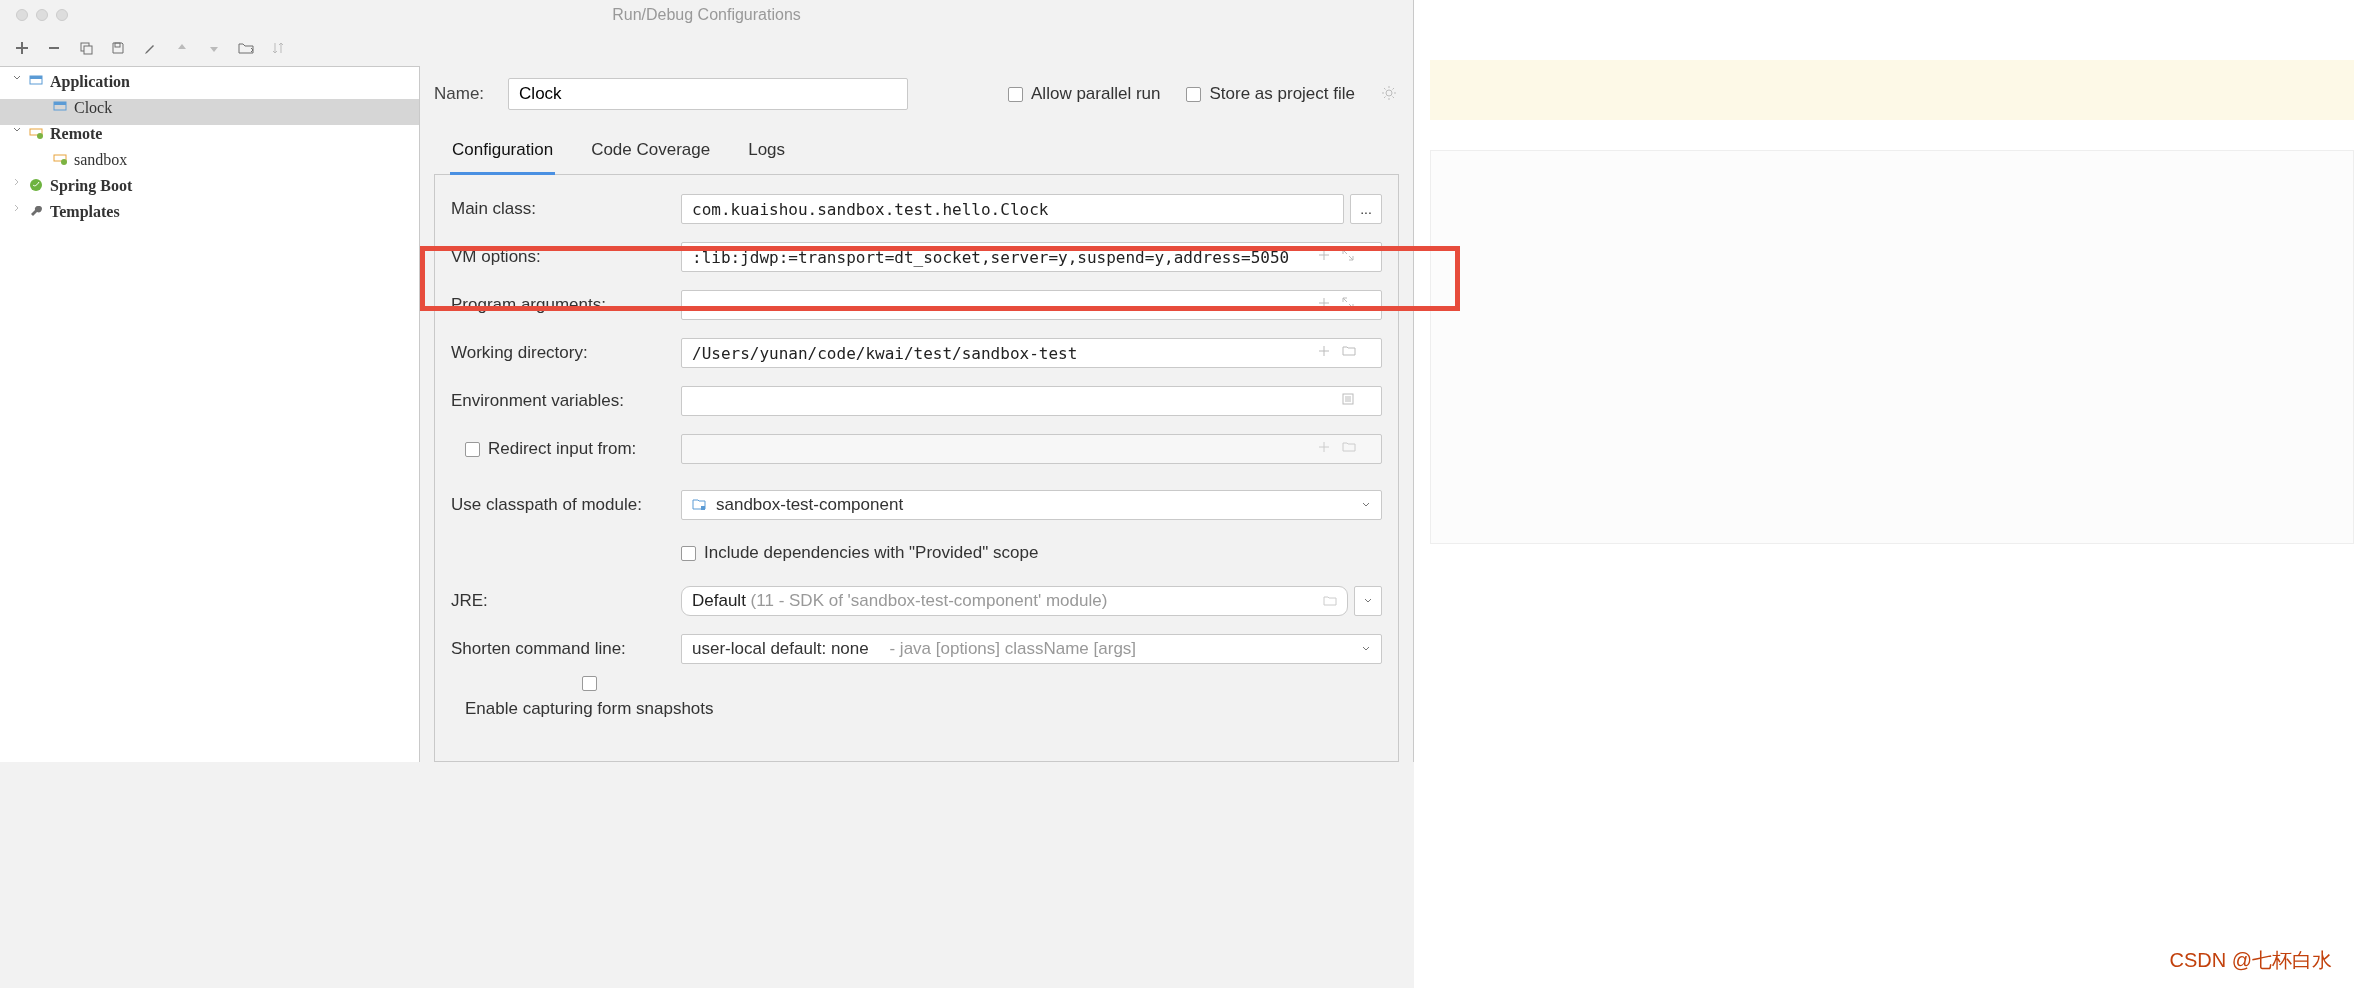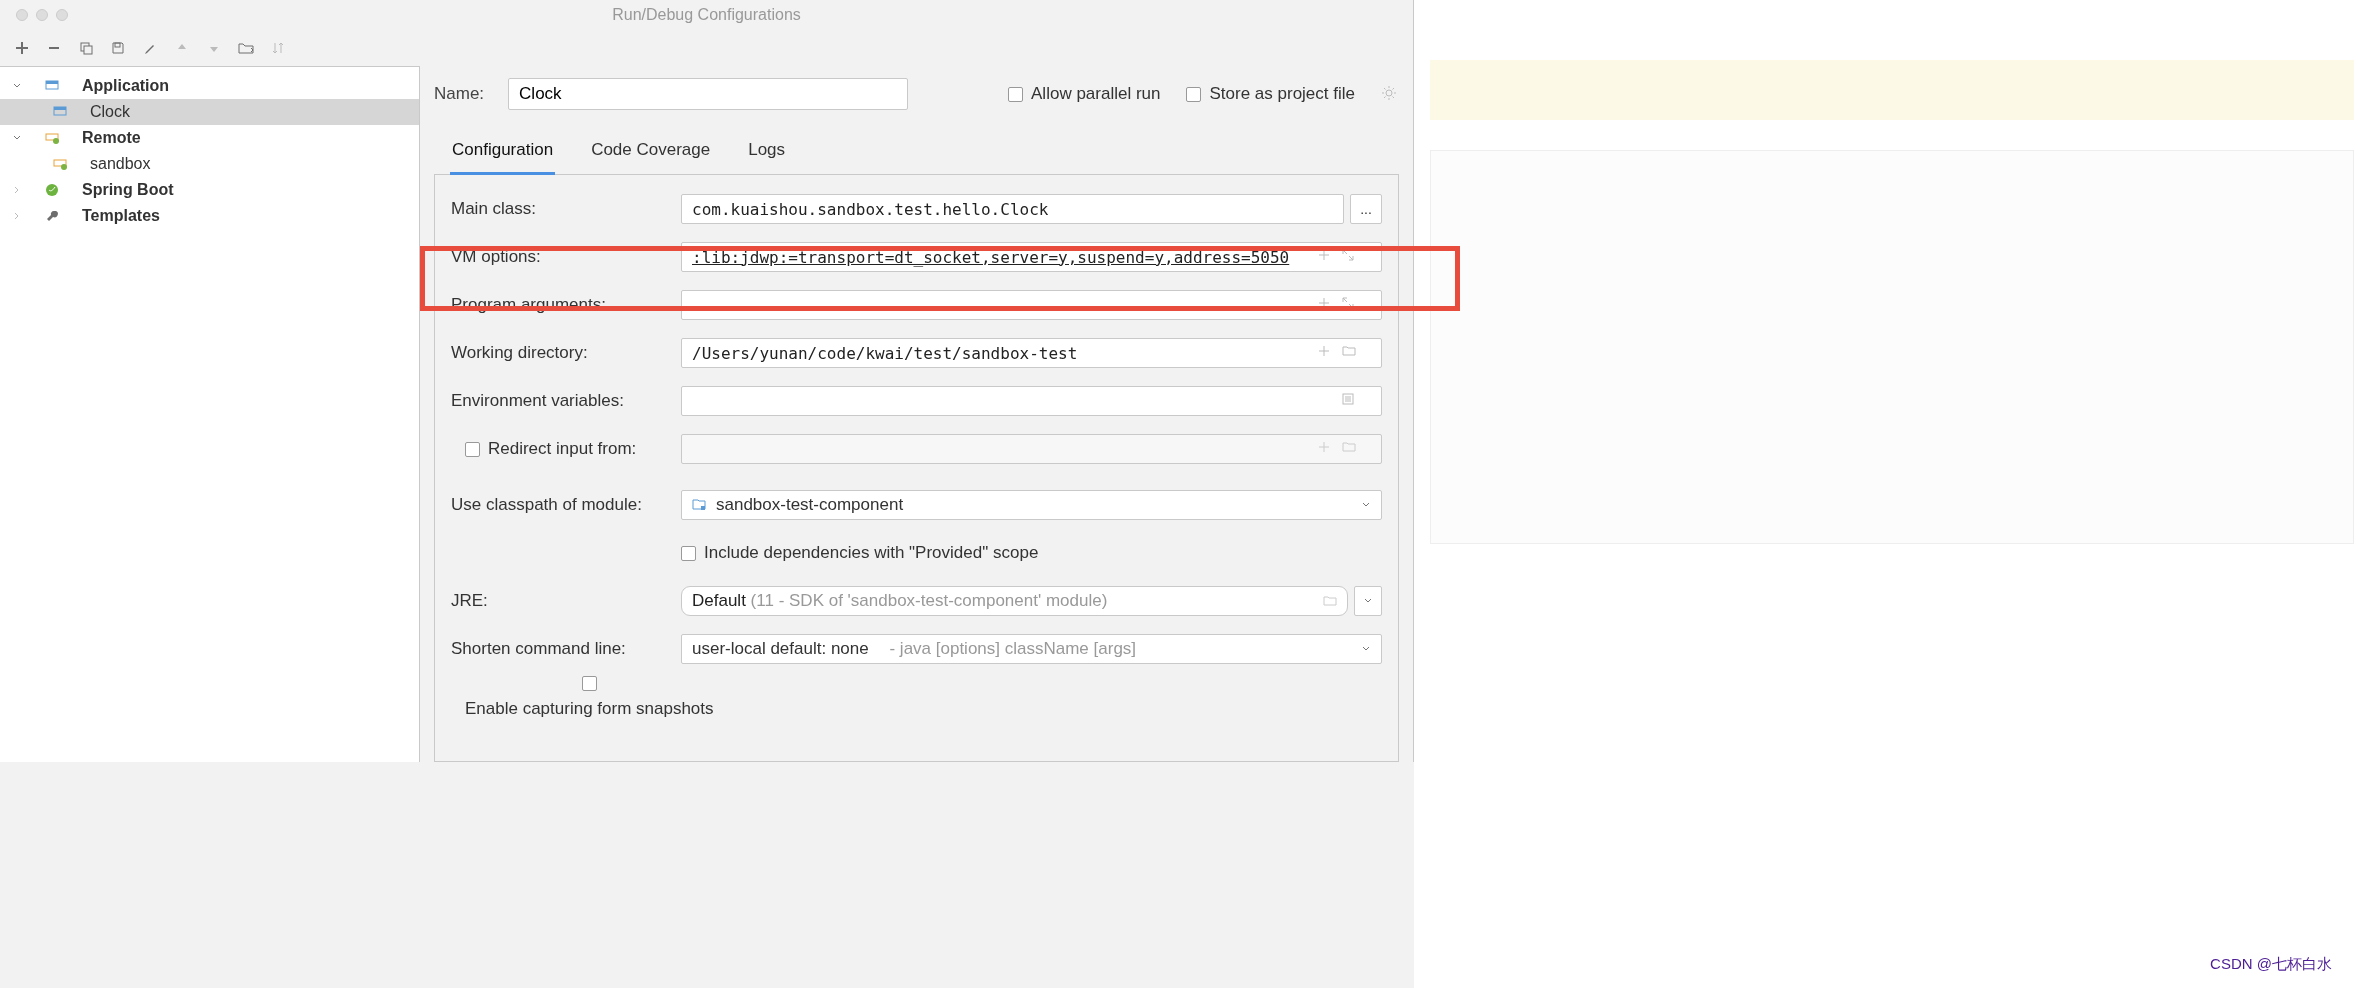--- a/index.html
+++ b/index.html
@@ -36,21 +36,21 @@
       display: flex;
       align-items: center;
       gap: 12px;
       padding: 0 12px;
       border-bottom: 1px solid transparent;
     }
     .toolbar .tb-btn { width: 20px; height: 20px; display:flex; align-items:center; justify-content:center; color:#6e6e6e; cursor:pointer;}
     .body-split { flex:1; display:flex; }
     .sidebar { width: 420px; background:#fff; border-right:1px solid #c9c9c9; border-top:1px solid #c9c9c9;}
     .tree { padding: 6px 0; font-size: 16px;}
-    .tree-row { display:flex; align-items:center; height: 26px; padding-left: 12px; gap: 22px; cursor:pointer;}
+    .tree-row { display:flex; align-items:flex-start; height: 26px; padding-left: 12px; gap: 6px; cursor:pointer;font-family:Liberation Serif, serif;}
     .tree-row.child { padding-left: 52px;}
     .tree-row.selected { background:#d6d6d6;}
     .tree-caret { width:10px; height:10px; display:flex; align-items:center; justify-content:center; color:#777;}
     .tree-icon { width:16px; height:16px; display:flex; align-items:center; justify-content:center;}
     .bold { font-weight:700;}
     .main { flex:1; padding: 12px 14px 0 14px; display:flex; flex-direction:column;}
     .name-row { display:flex; align-items:center; gap: 24px; margin-bottom: 12px;}
     .name-label { font-size:17px; color:#444;}
     .name-input { width: 400px; height:32px; border:1px solid #c9c9c9; background:#fff; border-radius:2px; padding:0 10px; font-size:17px;}
     .check-area { display:flex; align-items:center; gap: 26px; margin-left:auto;}
@@ -86,21 +86,21 @@
     .module-icon { width:16px; height:16px;}
     .folder-icon-mini { color:#bbb;}
     .right-whitespace {
       position:absolute;
       left: 1414px; top:0;
       width: 942px; height: 988px;
       background:#fff;
     }
     .right-stripe1 { position:absolute; left:1430px; top:60px; width:924px; height:60px; background:#fdf9e7;}
     .right-stripe2 { position:absolute; left:1430px; top:150px; width:924px; height:394px; background:#fcfcfc; border:1px solid #eee;}
-    .watermark { position:absolute; right:24px; bottom:14px; font-size:15px; color:#4c1d95;}
+    .watermark { position:absolute; right:24px; bottom:14px; font-size:20px; color:#c2410c;}
     svg { display:block;}
     .form-row.nolabel .form-label { width: 230px;}
   </style>
 </head>
 <body>
 
 <div class="right-whitespace"></div>
 <div class="right-stripe1"></div>
 <div class="right-stripe2"></div>
 
@@ -279,21 +279,21 @@
             <div class="form-label">Main class:</div>
             <div class="input-wrap">
               <div class="text-input">com.kuaishou.sandbox.test.hello.Clock</div>
               <div class="btn-ellipsis">...</div>
             </div>
           </div>
 
           <div class="form-row">
             <div class="form-label">VM options:</div>
             <div class="input-wrap">
-              <div class="text-input" style="padding-right:24px;text-decoration:underline;">:lib:jdwp:=transport=dt_socket,server=y,suspend=y,address=5050</div>
+              <div class="text-input" style="padding-right:24px;">:lib:jdwp:=transport=dt_socket,server=y,suspend=y,address=5050</div>
             </div>
             <div class="in-icons">
               <span class="ii">
                   <svg width="12" height="12" viewBox="0 0 12 12">
                     <path d="M6 1v10M1 6h10" stroke="#bbb"></path>
                   </svg>
                 </span>
               <span class="ii">
                   <svg width="12" height="12" viewBox="0 0 12 12">
                     <path d="M1 5V1h4M11 7v4H7M1 1l4 4M11 11L7 7" stroke="#bbb" fill="none"></path>

